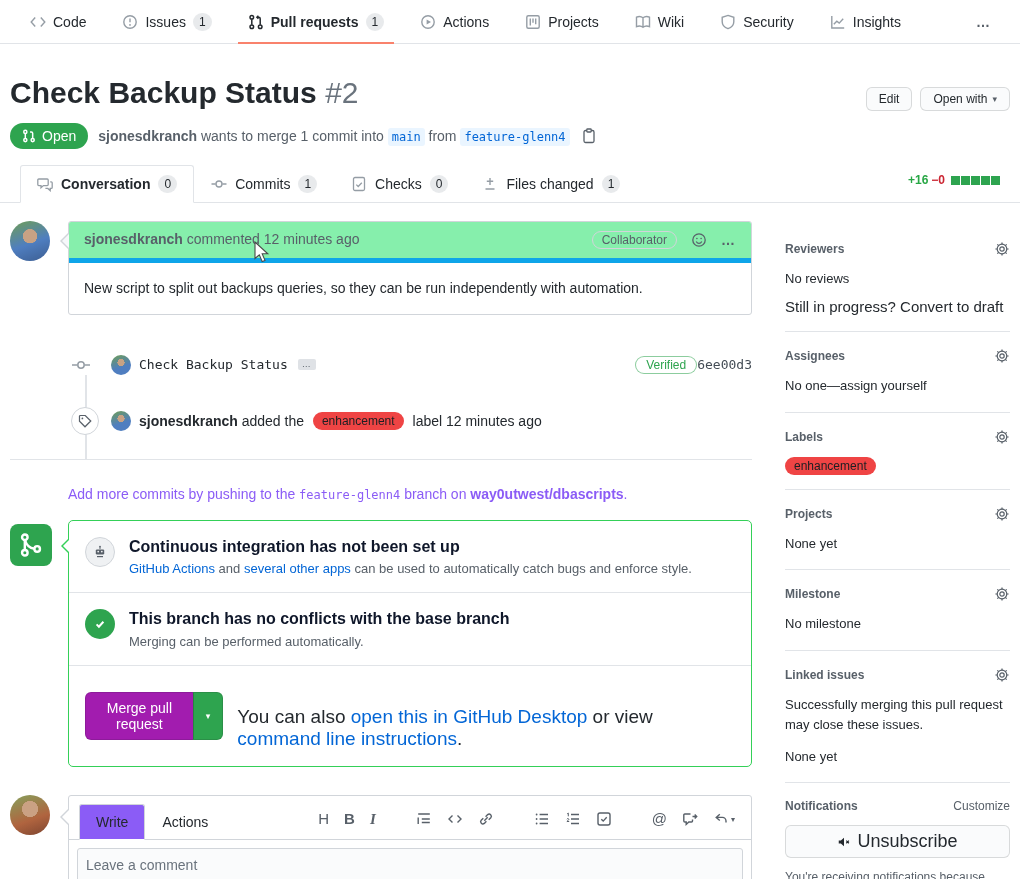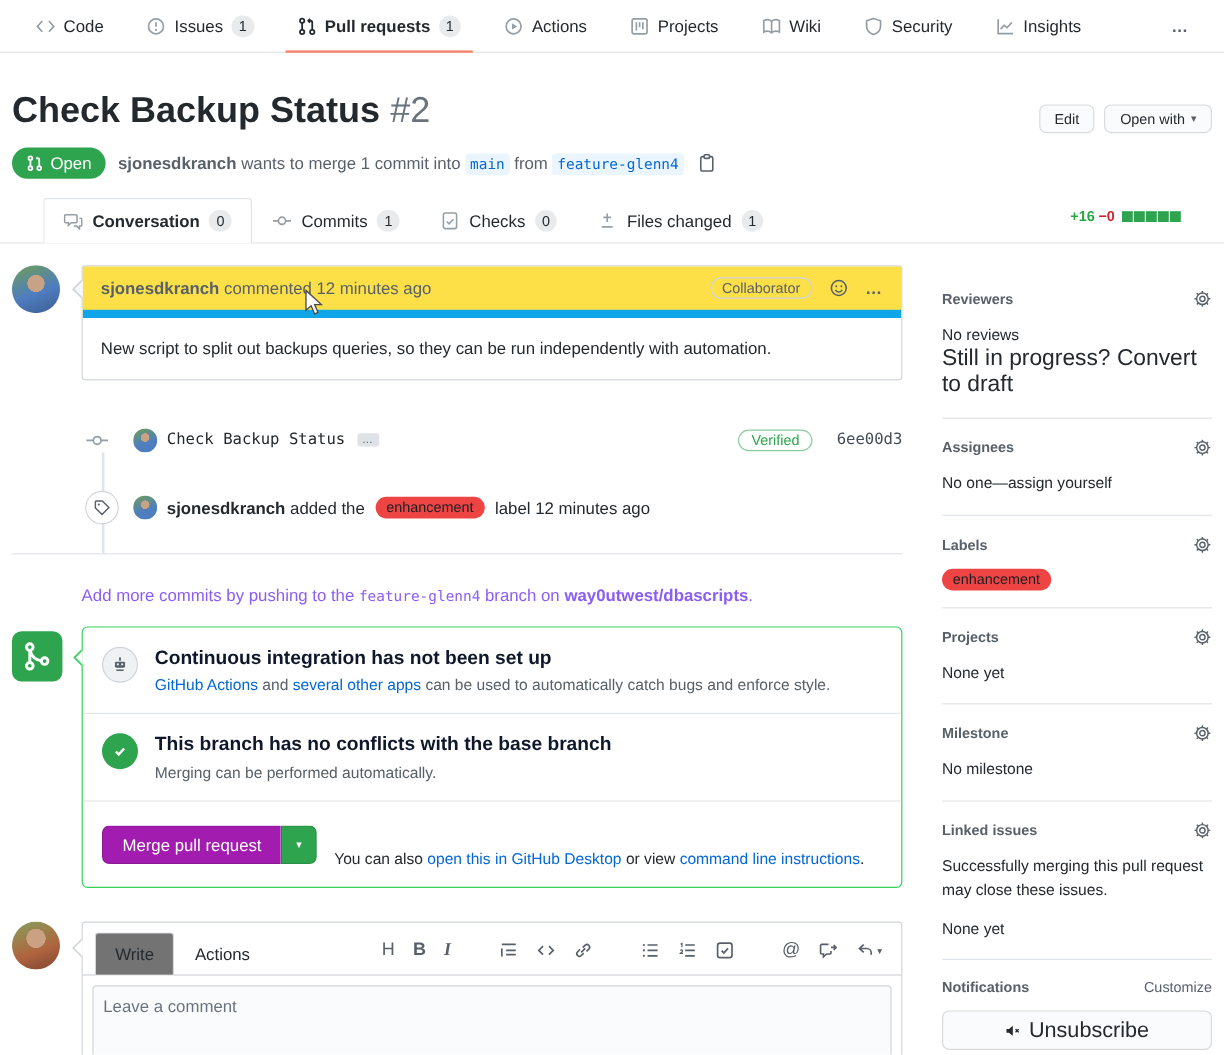--- a/index.html
+++ b/index.html
@@ -30,21 +30,21 @@
   .btn-sm .caret { font-size:9px; color:#586069; }
 
   .state-row { display:flex; align-items:center; gap:10px; margin-top:12px; }
   .state-badge { display:flex; align-items:center; gap:6px; background:#2ea44f; color:#fff; border-radius:2em; padding:5px 12px; font-size:14px; font-weight:500; }
   .merge-sentence { color:#586069; }
   .merge-sentence b { color:#586069; }
   .branch-pill { font-family:"DejaVu Sans Mono", monospace; font-size:12px; color:#0366d6; background:#eaf5ff; border-radius:3px; padding:2px 4px; cursor:pointer; }
   .clip { color:#586069; cursor:pointer; margin-left:2px; }
 
   
-  .tabbar { display:flex; align-items:flex-start; border-bottom:1px solid #e1e4e8; padding:0 36px; margin-top:16px; }
+  .tabbar { display:flex; align-items:flex-start; border-bottom:1px solid #e1e4e8; padding:0 20px; margin-top:16px; }
   .tab { display:flex; align-items:center; gap:8px; padding:9px 16px; color:#24292e; border:1px solid transparent; margin-bottom:-1px; cursor:pointer; white-space:nowrap; }
   .tab .icn { color:#959da5; }
   .tab.active { background:#fff; border-color:#e1e4e8; border-bottom-color:#fff; border-radius:3px 3px 0 0; font-weight:600; }
   .diffstat { margin-left:auto; align-self:center; display:flex; align-items:center; gap:3px; font-size:12px; font-weight:700; padding-bottom:6px; cursor:pointer; }
   .adds { color:#28a745; } .dels { color:#cb2431; }
   .blocks { display:flex; gap:1px; margin-left:3px; }
   .blk { width:9px; height:9px; background:#2ea44f; }
 
   
   .layout { display:flex; padding:18px 10px 0 10px; align-items:flex-start; }
@@ -57,39 +57,39 @@
     background:radial-gradient(circle at 50% 38%, #c8a284 0 22%, transparent 23%),
                linear-gradient(160deg, #6f9e56 0%, #4f7ec0 55%, #3c5e92 100%); }
   .avatar40.alt { background:radial-gradient(circle at 50% 35%, #caa183 0 24%, transparent 25%),
                linear-gradient(160deg, #86a05b 0%, #b0643f 60%, #7d4530 100%); }
   .avatar20 { width:20px; height:20px; border-radius:50%; flex:none; cursor:pointer;
     background:radial-gradient(circle at 50% 38%, #c8a284 0 22%, transparent 23%),
                linear-gradient(160deg, #6f9e56 0%, #4f7ec0 60%); }
   .comment-box { flex:1; margin-left:18px; border:1px solid #d1d5da; border-radius:3px; position:relative; background:#fff; }
   .comment-box::before { content:""; position:absolute; left:-9px; top:11px; border:8px solid transparent; border-right-color:#d1d5da; border-left:0; }
   .comment-box::after { content:""; position:absolute; left:-7px; top:12px; border:7px solid transparent; border-right-color:#f6f8fa; border-left:0; }
-  .comment-head { display:flex; align-items:center; background:#fde047; border-bottom:7px solid #0ea5e9; border-radius:2px 2px 0 0; padding:9px 15px; color:#586069; }
+  .comment-head { display:flex; align-items:flex-start; background:#86efac; border-bottom:5px solid #0ea5e9; border-radius:2px 2px 0 0; padding:9px 15px; color:#586069; }
   .comment-head b { color:#586069; }
   .head-right { margin-left:auto; display:flex; align-items:center; gap:14px; }
   .collab-badge { border:1px solid #d1d5da; border-radius:2em; padding:1px 9px; font-size:12px; color:#586069; }
   .icon-btn { color:#586069; cursor:pointer; display:flex; align-items:center; }
   .kebab { color:#586069; font-weight:700; letter-spacing:1px; cursor:pointer; }
   .comment-body { padding:15px; line-height:1.5; }
 
   
   .timeline { position:relative; padding-bottom:28px; }
   .timeline::before { content:""; position:absolute; left:75px; top:0; bottom:0; width:2px; background:#e1e4e8; }
   .commit-row, .label-row { position:relative; display:flex; align-items:center; padding-left:101px; }
   .commit-row { margin-top:40px; }
   .label-row { margin-top:36px; }
   .commit-marker { position:absolute; left:58px; top:0; background:#fff; color:#959da5; padding:2px 3px; }
   .tag-marker { position:absolute; left:61px; top:-4px; width:28px; height:28px; border-radius:50%; background:#fff; border:1px solid #d1d5da; display:flex; align-items:center; justify-content:center; color:#586069; }
   .commit-msg { font-family:"DejaVu Sans Mono", monospace; font-size:13px; color:#24292e; margin-left:8px; cursor:pointer; }
   .dots-badge { margin-left:10px; background:#dfe2e6; border-radius:2px; color:#586069; font-size:9px; letter-spacing:1px; line-height:11px; padding:0 4px; cursor:pointer; }
-  .commit-right { margin-left:auto; display:flex; align-items:center; gap:20px; }
+  .commit-right { margin-left:auto; display:flex; align-items:center; }
   .verified-badge { font-size:12px; color:#2ea44f; border:1px solid rgba(46,164,79,.55); border-radius:2em; padding:1px 10px; background:#fff; cursor:pointer; }
   .sha { font-family:"DejaVu Sans Mono", monospace; font-size:13px; color:#444d56; cursor:pointer; }
   .label-row b { margin-left:8px; cursor:pointer; }
   .label-pill { background:#ef4444; color:#1b1f23; font-size:12px; font-weight:500; border-radius:2em; padding:2px 9px; margin:0 5px; cursor:pointer; }
 
   .content-hr { border:none; border-top:1px solid #e1e4e8; margin:0; }
   .push-hint { margin:26px 0 0 58px; color:#8b5cf6; }
   .push-hint code { font-family:"DejaVu Sans Mono", monospace; font-size:12px; }
 
   
@@ -102,47 +102,47 @@
   .mb-section + .mb-section { border-top:1px solid #e1e4e8; }
   .hubot-circle { width:30px; height:30px; border-radius:50%; background:#eff1f3; border:1px solid #d1d5da; flex:none; display:flex; align-items:center; justify-content:center; color:#586069; }
   .check-circle { width:30px; height:30px; border-radius:50%; background:#2ea44f; flex:none; display:flex; align-items:center; justify-content:center; }
   .mb-title { font-size:16px; font-weight:600; color:#0f172a; line-height:1.3; }
   .mb-sub { font-size:13px; color:#586069; margin-top:4px; }
   a.lnk, .lnk { color:#0366d6; text-decoration:none; cursor:pointer; }
   .mb-footer { border-top:1px solid #e1e4e8; padding:16px; display:flex; align-items:center; gap:14px; }
   .merge-btn-grp { display:flex; }
   .merge-btn-main { background:#a21caf; color:#fff; border:1px solid rgba(27,31,35,.15); border-right:none; border-radius:6px 0 0 6px; padding:7px 16px; font-size:14px; font-weight:500; cursor:pointer; }
   .merge-btn-caret { background:#2ea44f; color:#fff; border:1px solid rgba(27,31,35,.15); border-left:1px solid rgba(27,31,35,.25); border-radius:0 6px 6px 0; padding:7px 12px; font-size:9px; display:flex; align-items:center; cursor:pointer; }
-  .mb-alt { font-size:13px; color:#24292e;margin-top:24px; }
+  .mb-alt { font-size:19px; color:#24292e;margin-top:24px; }
 
   
   .editor-row { display:flex; margin-top:28px; }
   .editor-box { flex:1; margin-left:18px; border:1px solid #d1d5da; border-radius:3px; position:relative; background:#fff; }
   .editor-box::before { content:""; position:absolute; left:-9px; top:13px; border:8px solid transparent; border-right-color:#d1d5da; border-left:0; }
   .editor-box::after { content:""; position:absolute; left:-7px; top:14px; border:7px solid transparent; border-right-color:#fff; border-left:0; }
   .editor-head { display:flex; align-items:flex-end; border-bottom:1px solid #d1d5da; padding:8px 10px 0 10px; }
   .ed-tab { padding:9px 16px; margin-bottom:-1px; cursor:pointer; border:1px solid transparent; }
-  .ed-tab.active { background:#737373; border-color:#d1d5da; border-bottom-color:#fff; border-radius:3px 3px 0 0; }
+  .ed-tab.active { background:#8b5cf6; border-color:#d1d5da; border-bottom-color:#fff; border-radius:3px 3px 0 0; }
   .ed-toolbar { margin-left:auto; display:flex; align-items:center; gap:15px; color:#586069; padding:0 6px 12px 0; }
   .tb-btn { cursor:pointer; display:flex; align-items:center; color:#586069; }
   .tb-glyph { font-size:15px; font-weight:600; line-height:16px; }
   .tb-glyph.it { font-style:italic; font-family:"Liberation Serif", serif; }
   .tb-gap { width:10px; }
   .ed-body { padding:8px; }
   .ed-textarea { width:100%; height:130px; resize:none; outline:none; background:#fafbfc; border:1px solid #d1d5da; border-radius:3px; padding:8px; font-family:"Liberation Sans", sans-serif; font-size:14px; color:#24292e; }
   .ed-textarea::placeholder { color:#6a737d; }
 
   
   .sb-section { padding:16px 0; border-bottom:1px solid #e1e4e8; }
   .sb-section.first { padding-top:0; }
   .sb-section.last { border-bottom:none; }
   .sb-head { display:flex; align-items:center; justify-content:space-between; font-size:12px; font-weight:600; color:#586069; margin-bottom:12px; }
   .gear { color:#586069; cursor:pointer; }
   .sb-val { font-size:13px; color:#24292e; line-height:1.5; }
-  .sb-hint { font-size:19px; color:#24292e; }
+  .sb-hint { margin-top:10px; font-size:15px; color:#24292e; }
   .sb-desc { font-size:13px; color:#24292e; line-height:1.55; margin-bottom:12px; }
   .customize { font-weight:400; color:#586069; cursor:pointer; }
   .unsub-btn { width:100%; display:flex; align-items:center; justify-content:center; gap:6px; background:#fafbfc; border:1px solid rgba(27,31,35,.15); border-radius:6px; padding:5px 0; font-size:18px; font-weight:500; color:#24292e; cursor:pointer; }
   .notif-note { margin-top:10px; font-size:12px; color:#586069; line-height:1.6; }
 
   
   .mouse-cursor { position:absolute; left:254px; top:241px; z-index:50; pointer-events:none; }
 </style>
 </head>
 <body>

